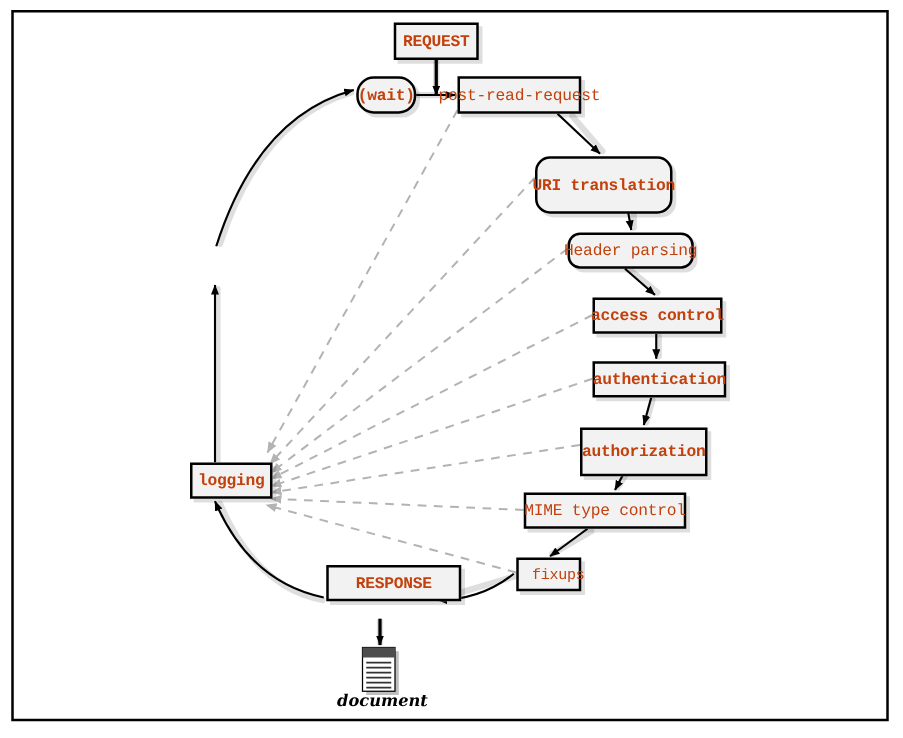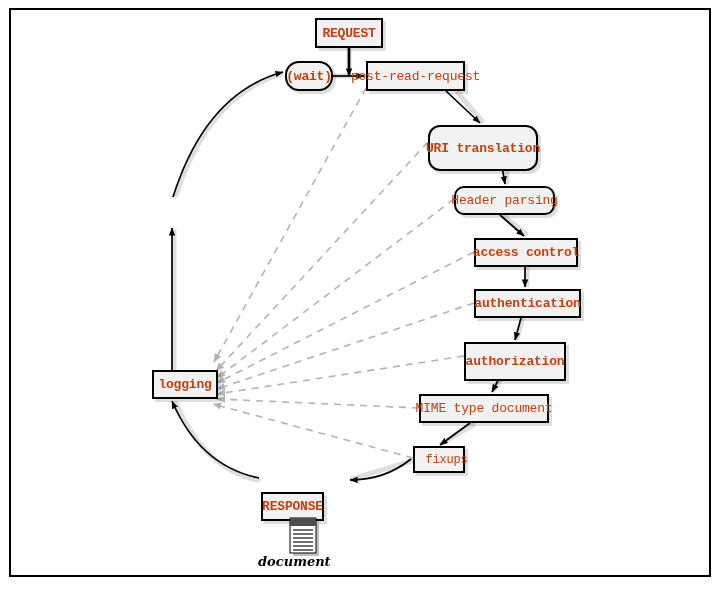--- a/index.html
+++ b/index.html
@@ -60,20 +60,21 @@
     left: 288px;
     top: 516px;
     width: 35px;
     height: 42px;
   }
   #doc-label {
     position: absolute;
     left: 258px;
     top: 554px;
     width: 96px;
+    text-align: center;
     font-family: "DejaVu Serif", serif;
     font-weight: bold;
     font-style: italic;
     font-size: 13px;
     color: #000000;
   }
 </style>
 </head>
 <body>
 
@@ -145,25 +146,25 @@
   <div class="node bold" style="left:428px;top:125px;width:110px;height:46px;border-radius:12px;">URI translation</div>
 
   <div class="node reg" style="left:454px;top:186px;width:101px;height:29px;border-radius:10px;">Header parsing</div>
 
   <div class="node bold" style="left:474px;top:289px;width:107px;height:29px;">authentication</div>
 
   <div class="node bold" style="left:474px;top:238px;width:104px;height:29px;">access control</div>
 
   <div class="node bold" style="left:464px;top:342px;width:102px;height:39px;">authorization</div>
 
-  <div class="node reg" style="left:419px;top:394px;width:130px;height:29px;">MIME type document</div>
+  <div class="node reg" style="left:419px;top:394px;width:130px;height:29px;">MIME type control</div>
 
   <div class="node reg" style="left:413px;top:446px;width:52px;height:27px;font-size:12px;padding-left:15px;">fixups</div>
 
-  <div class="node bold" style="left:261px;top:492px;width:63px;height:29px;">RESPONSE</div>
+  <div class="node bold" style="left:261px;top:452px;width:108px;height:29px;">RESPONSE</div>
 
   <div class="node bold" style="left:141px;top:370px;width:66px;height:29px;margin-left:11px;">logging</div>
 
 
   <svg id="doc-icon" viewBox="0 0 35 42" xmlns="http://www.w3.org/2000/svg">
     <rect x="5" y="5" width="26" height="35" fill="#bfbfbf"></rect>
     <rect x="2" y="2" width="26" height="35" fill="#ffffff" stroke="#000000" stroke-width="1"></rect>
     <rect x="2" y="2" width="26" height="8" fill="#4d4d4d"></rect>
     <g stroke="#333333" stroke-width="1.4">
       <line x1="5" y1="14" x2="25" y2="14"></line>

